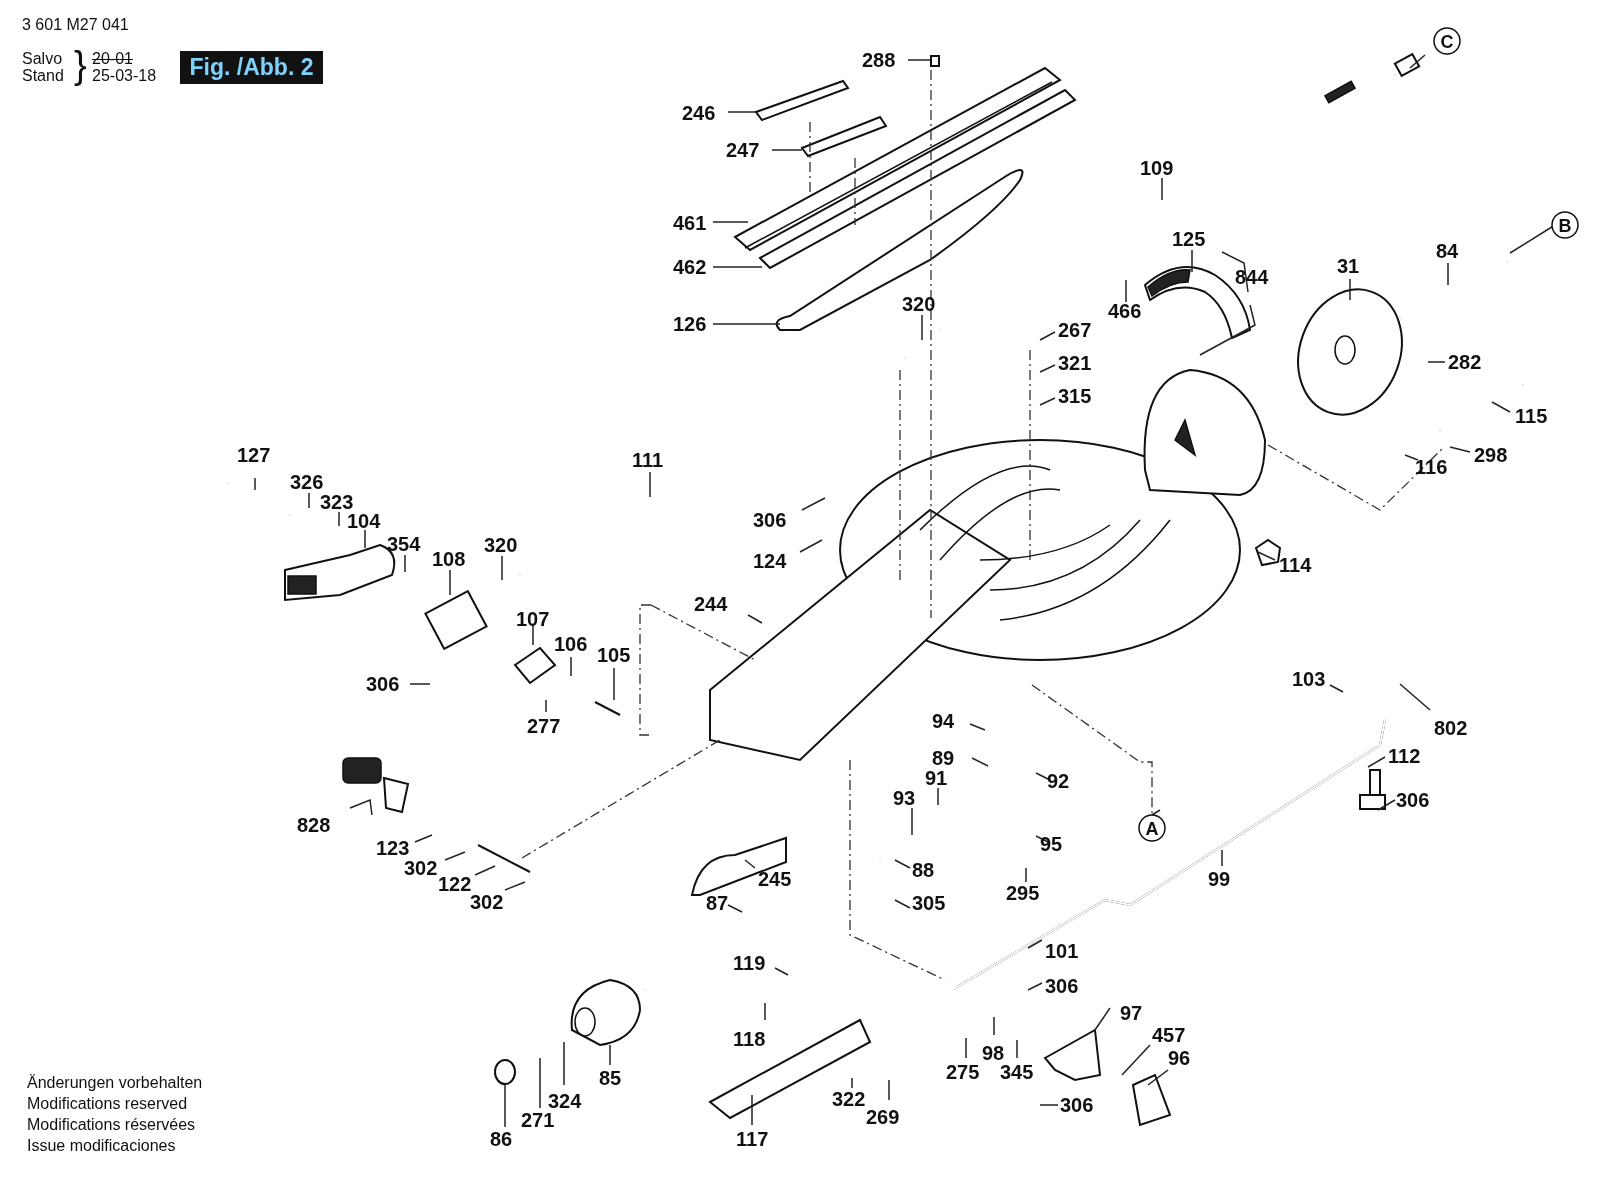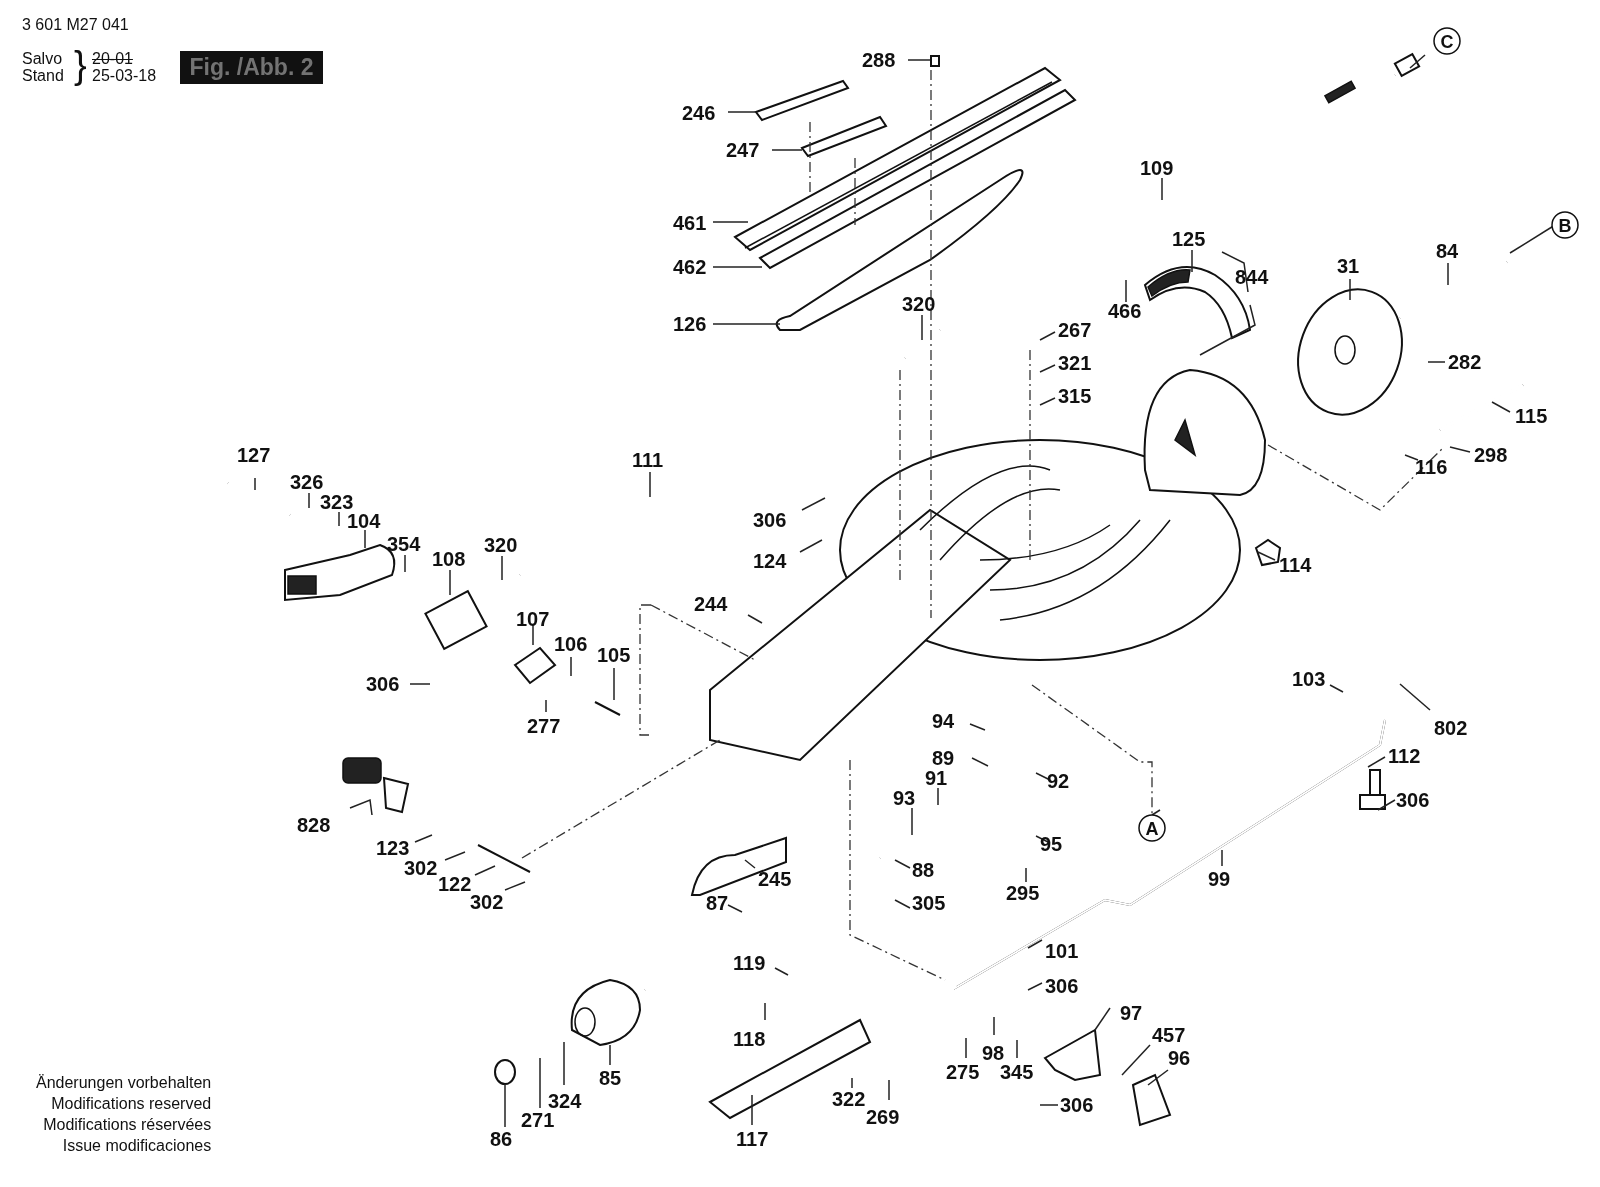--- a/index.html
+++ b/index.html
@@ -3,23 +3,23 @@
 <meta charset="utf-8">
 <style>
   html, body { margin:0; padding:0; background:#ffffff; }
   body { width:1600px; height:1187px; position:relative; overflow:hidden;
          font-family:"Liberation Sans", sans-serif; color:#111; }
   .hdr-code { position:absolute; left:22px; top:16px; font-size:16px; }
   .hdr-stand { position:absolute; left:22px; top:50px; font-size:16px; line-height:17px; }
   .hdr-brace { position:absolute; left:74px; top:46px; font-size:38px; line-height:38px; font-weight:300; }
   .hdr-dates { position:absolute; left:92px; top:50px; font-size:16px; line-height:17px; }
   .hdr-dates .old { text-decoration:line-through; }
-  .fig-badge { position:absolute; left:180px; top:51px; width:143px; height:33px; background:#111; color:#737373;
+  .fig-badge { position:absolute; left:180px; top:51px; width:143px; height:33px; background:#111; color:#7dd3fc;
                font-size:23px; font-weight:bold; display:flex; align-items:center; justify-content:center;text-align:center; }
-  .footer { position:absolute; left:36px; top:1072px; font-size:16px; line-height:21px;text-align:right; }
+  .footer { position:absolute; left:27px; top:1072px; font-size:16px; line-height:21px; }
   svg.diagram { position:absolute; left:0; top:0; }
   .lbl { font-family:"Liberation Sans", sans-serif; font-weight:bold; font-size:20px; fill:#111; }
   .ref { font-family:"Liberation Sans", sans-serif; font-weight:bold; font-size:18px; fill:#111; }
   .ln { stroke:#222; stroke-width:1.5; fill:none; }
   .dash { stroke:#333; stroke-width:1.3; fill:none; stroke-dasharray:10 4 2 4; }
   .part { stroke:#111; stroke-width:2; fill:#fff; }
   .thin { stroke:#111; stroke-width:1.5; fill:none; }
   .dark { stroke:#111; stroke-width:1.5; fill:#222; }
 </style>
 </head>

